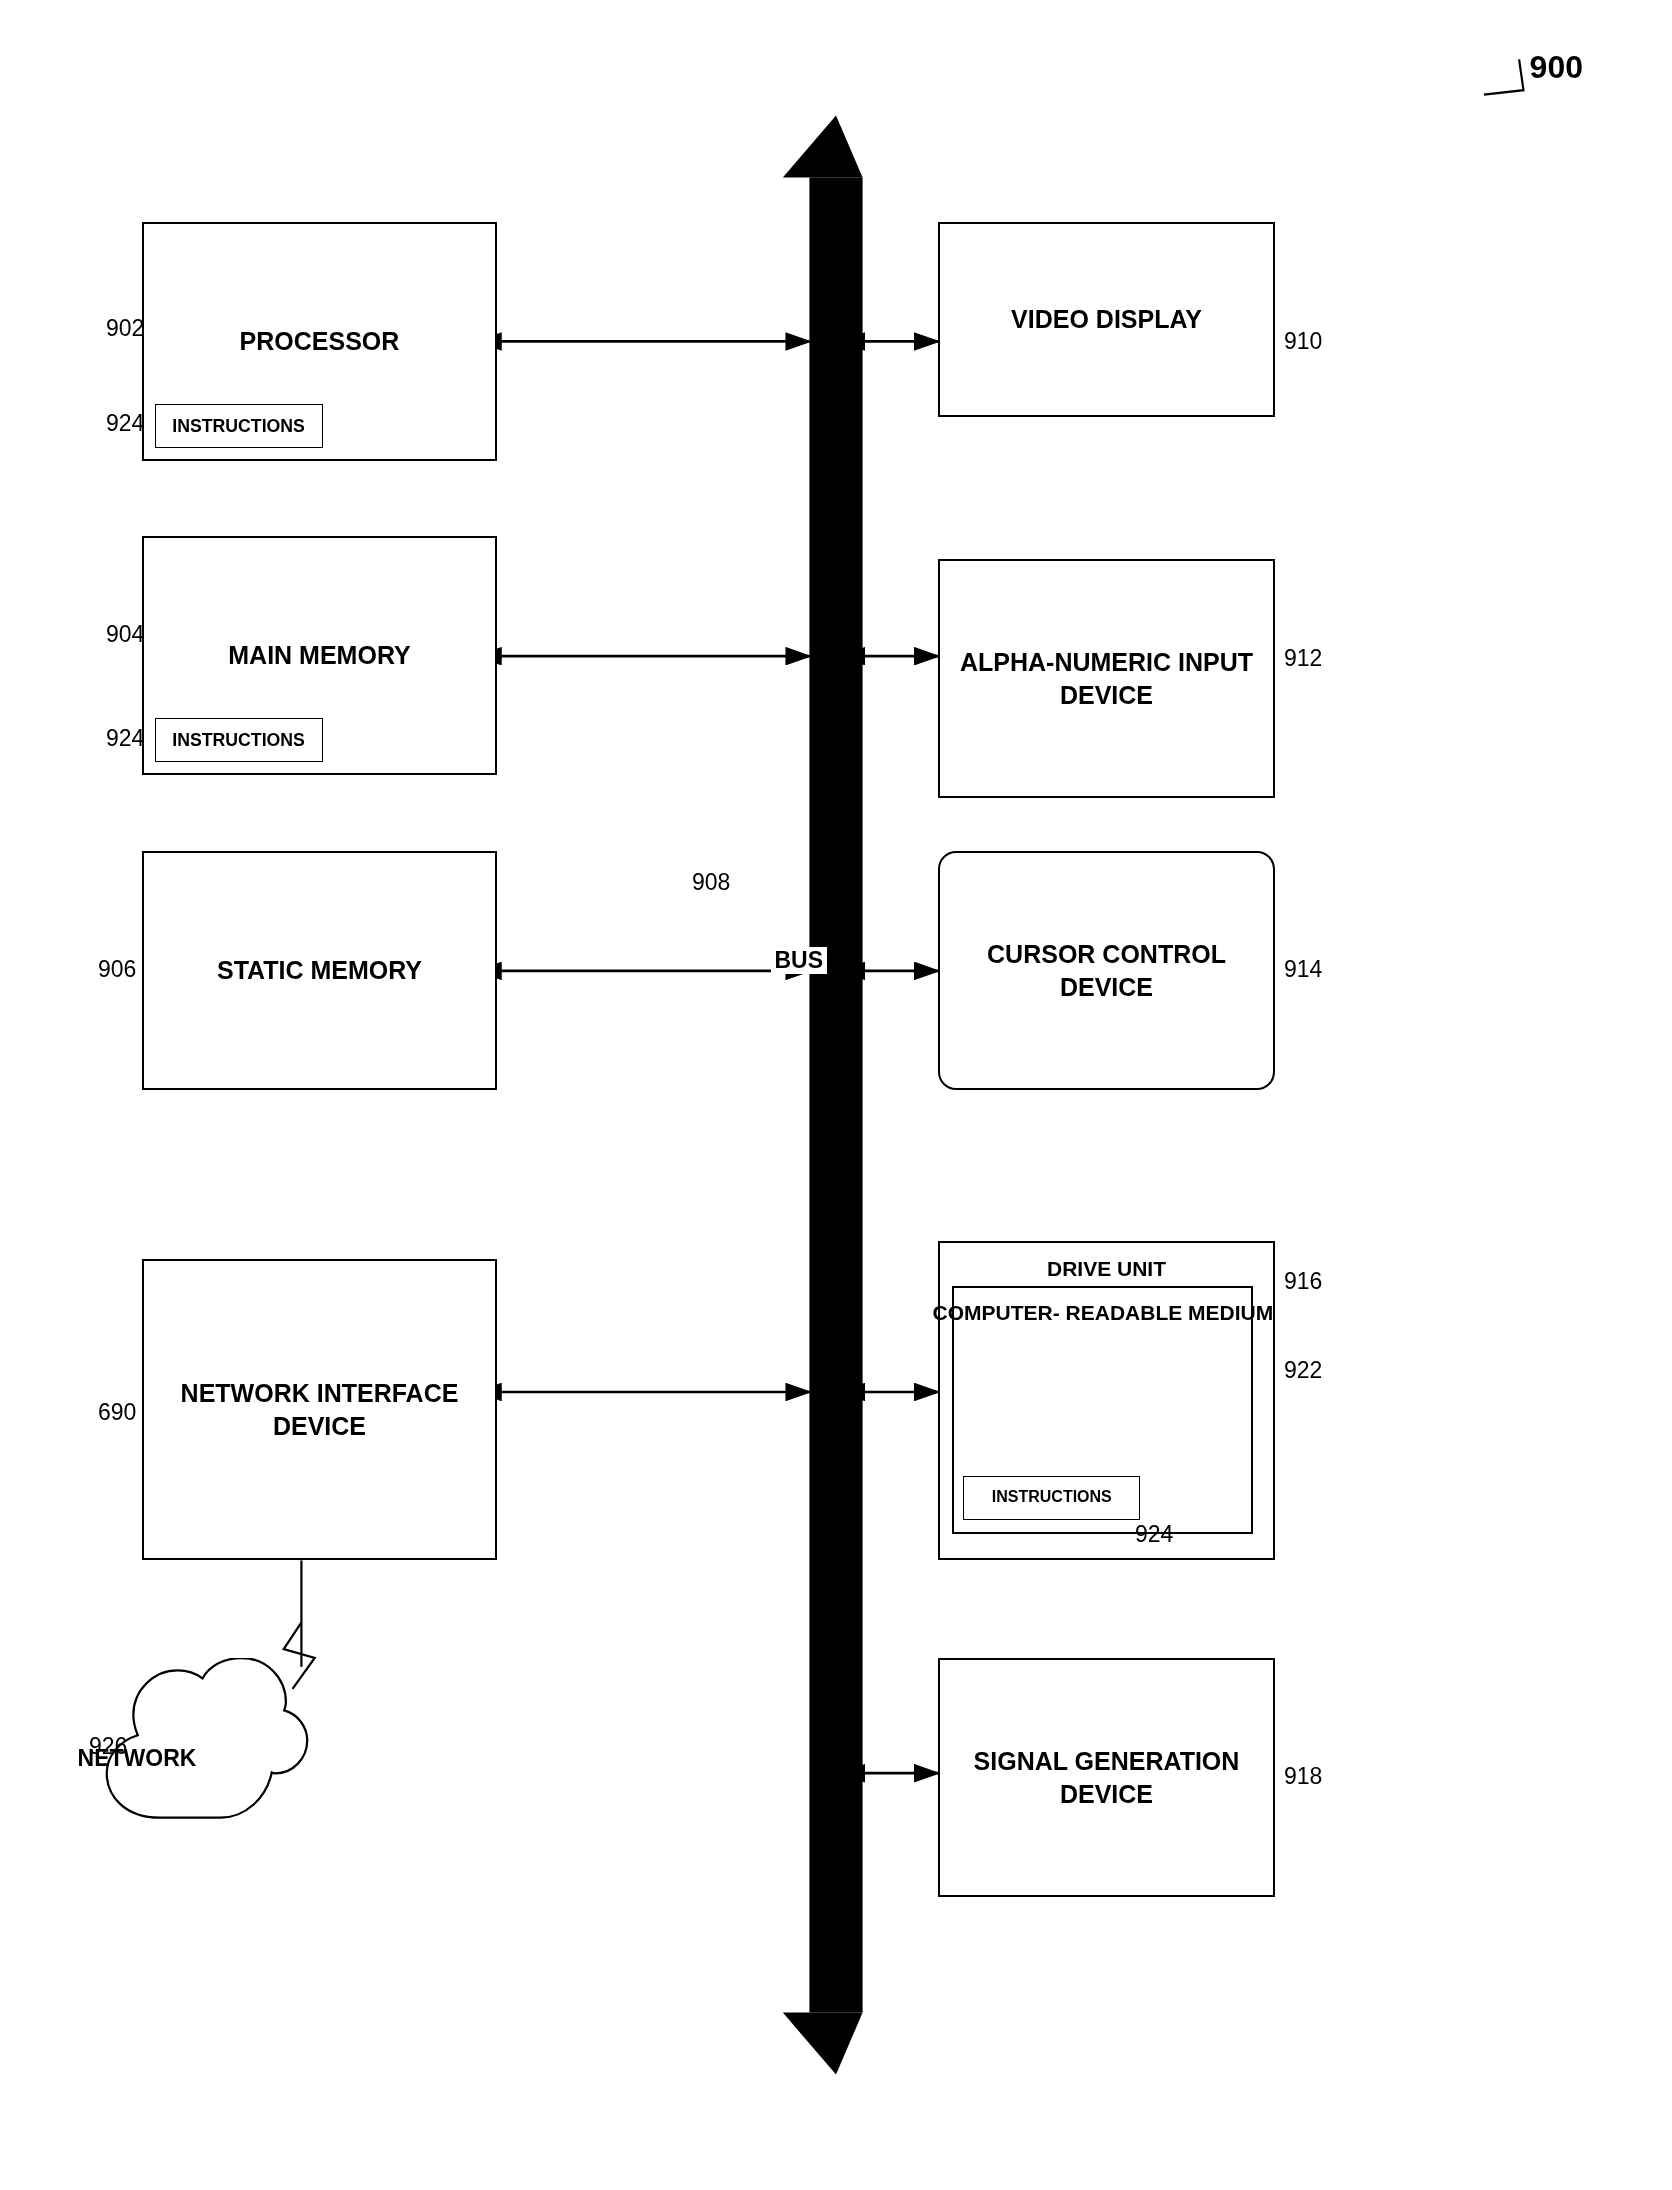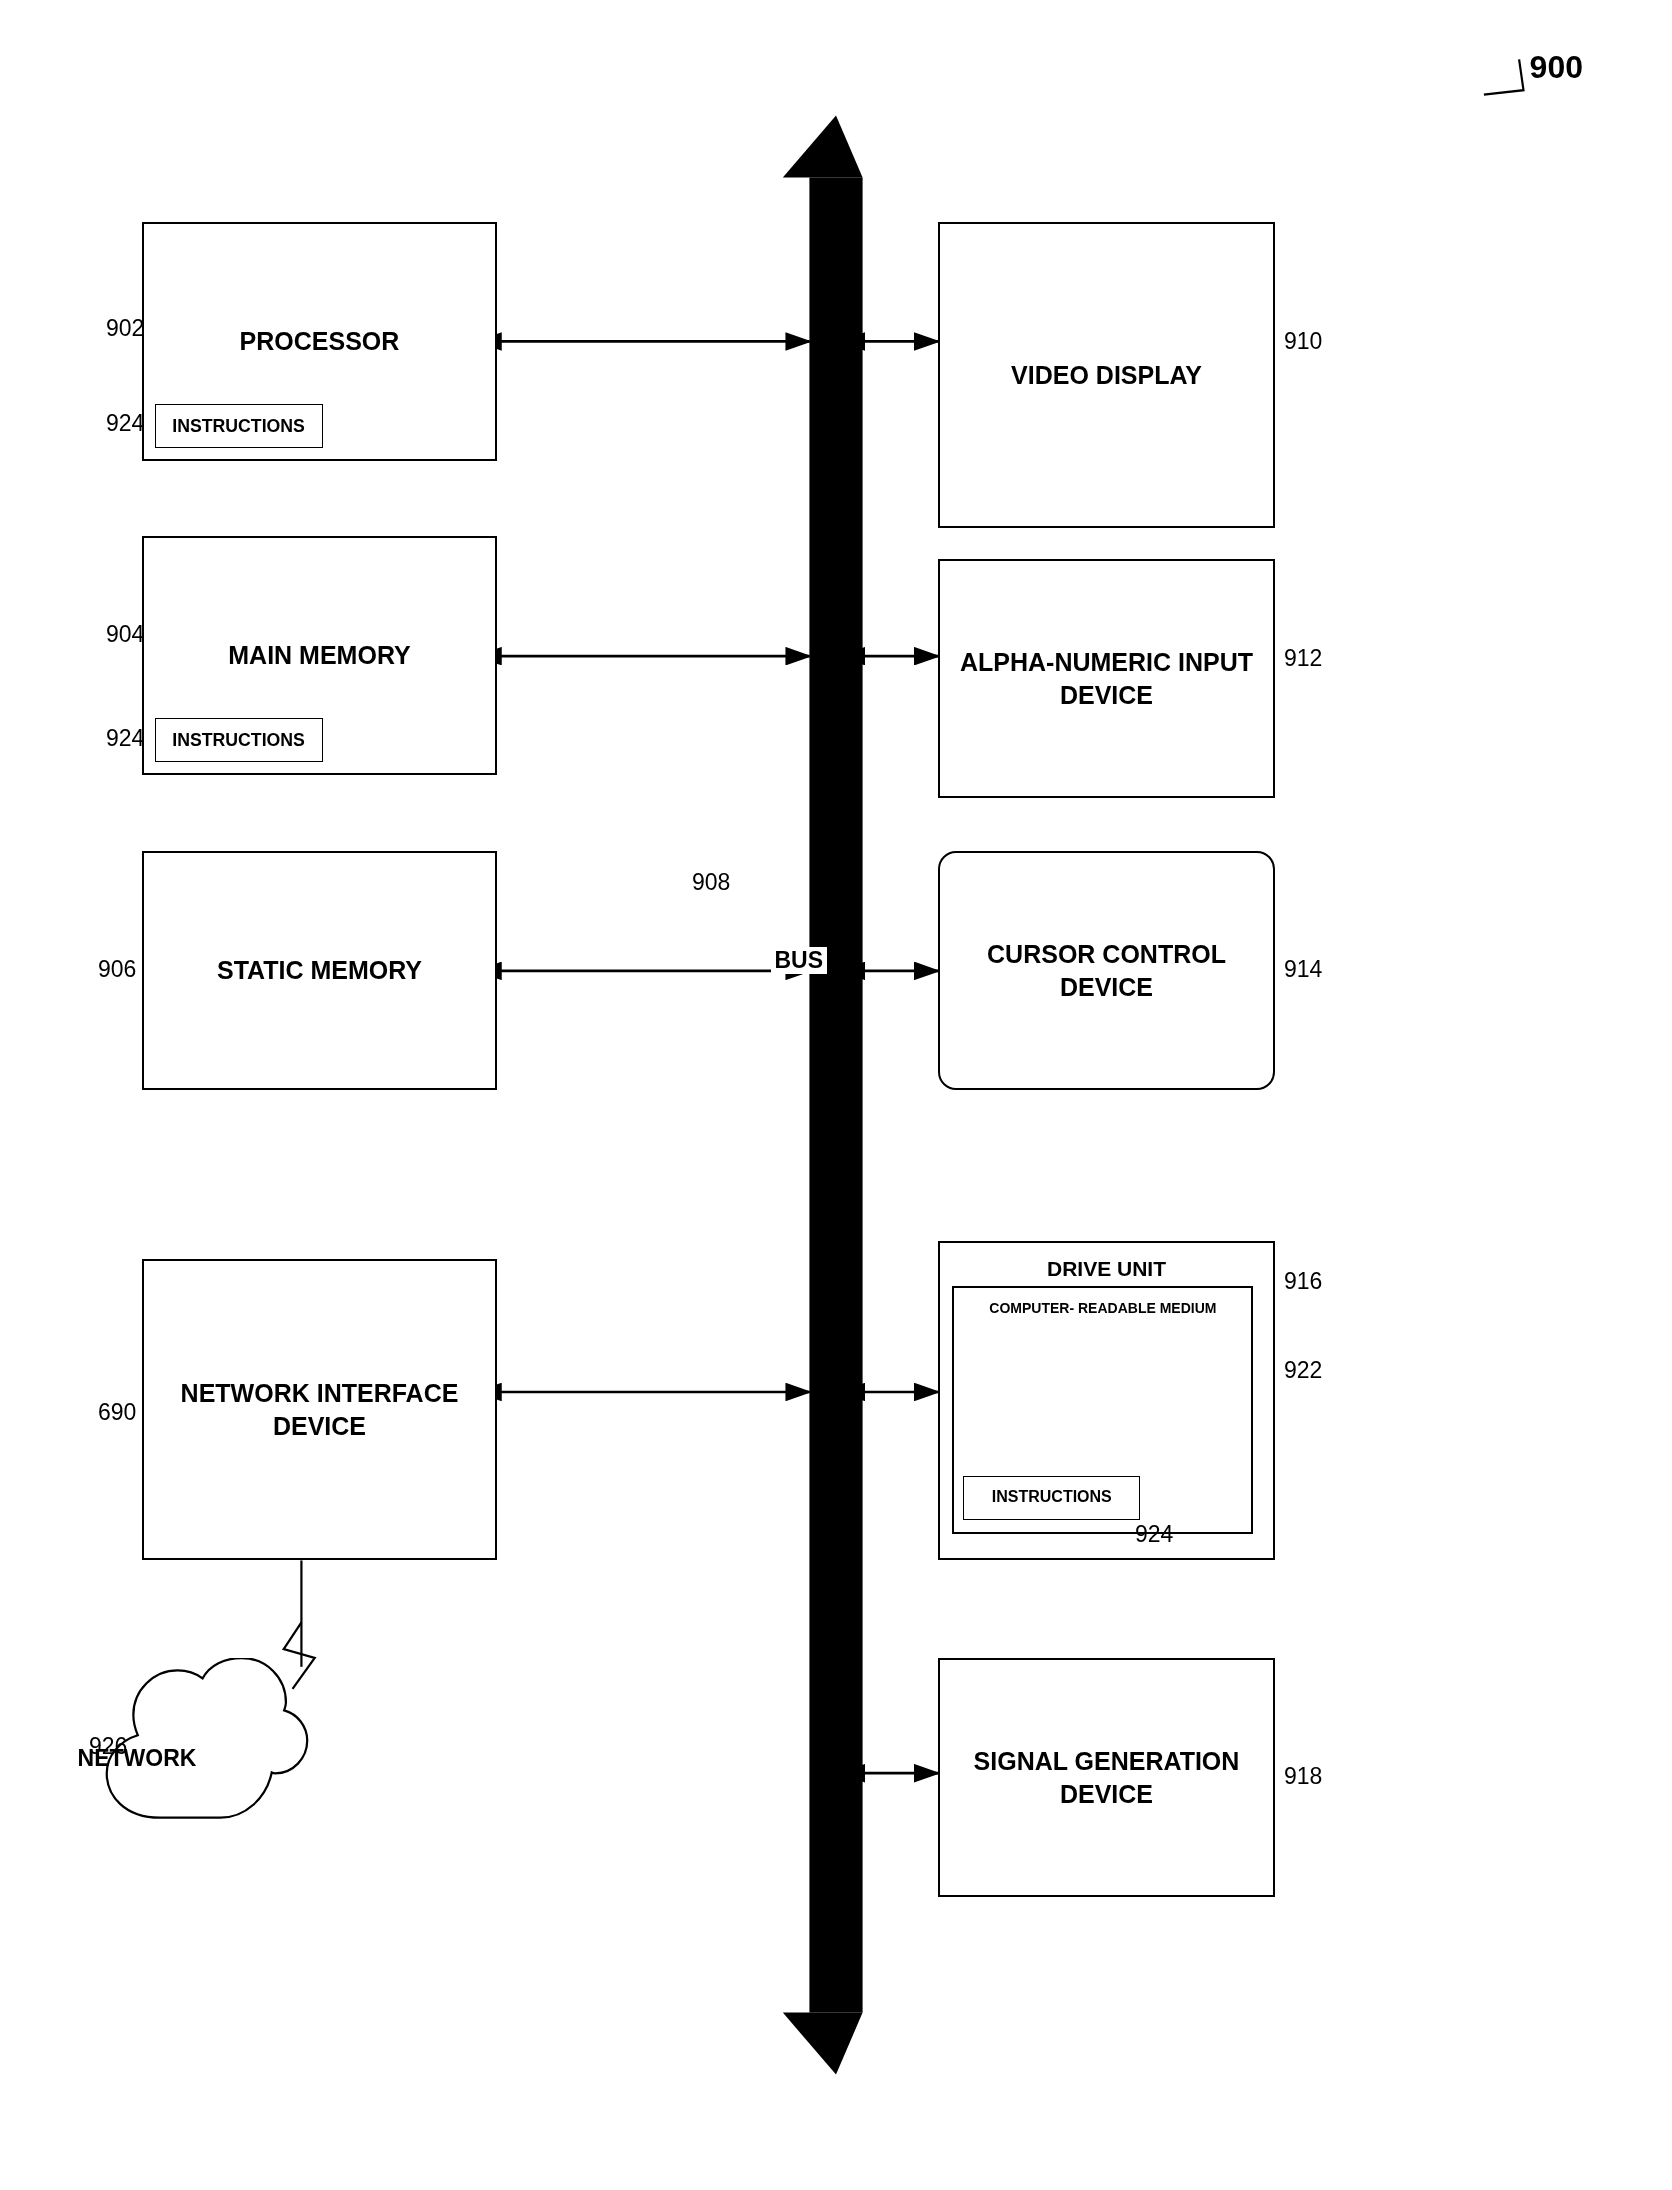--- a/index.html
+++ b/index.html
@@ -172,21 +172,21 @@
   <div class="ref-label" style="left:98px; top:956px;">906</div>
 
   <div class="box" style="left:142px; top:1259px; width:355px; height:301px;">
     <span>NETWORK
 INTERFACE
 DEVICE</span>
   </div>
 
   <div class="ref-label" style="left:98px; top:1399px;">690</div>
 
-  <div class="box" style="left:938px; top:222px; width:337px; height:306px;text-align:center;">
+  <div class="box" style="left:938px; top:222px; width:337px; height:195px;text-align:center;">
     <span>VIDEO
 DISPLAY</span>
   </div>
 
   <div class="ref-label" style="left:1284px; top:328px;">910</div>
 
   <div class="box" style="left:938px; top:536px; width:337px; height:239px;margin-top:23px;">
     <span>ALPHA-NUMERIC
 INPUT DEVICE</span>
   </div>
@@ -198,21 +198,21 @@
 CONTROL
 DEVICE</span>
   </div>
 
   <div class="ref-label" style="left:1284px; top:956px;">914</div>
 
   <div class="box" style="left:938px; top:1241px; width:337px; height:319px; font-size:21px;">
     <span style="position:absolute; top:12.4px; left:50%; transform:translateX(-50%); white-space:nowrap;">DRIVE UNIT</span>
 
     <div class="box" style="position:absolute; left:12.4px; top:43px; width:301px; height:248px; font-size:19.5px; border:2.7px solid #000;">
-      <span style="position:absolute; top:10.6px; left:50%; transform:translateX(-50%); white-space:nowrap; text-align:center; font-size:14px; line-height:1.3;">COMPUTER-
+      <span style="position:absolute; top:10.6px; left:50%; transform:translateX(-50%); white-space:nowrap; text-align:center; font-size:21px; line-height:1.3;">COMPUTER-
 READABLE
 MEDIUM</span>
 
       <div class="box-inner" style="position:absolute; bottom:12.4px; left:8.9px; width:177px; height:44px; font-size:16px; border:1.8px solid #000;">
         <span>INSTRUCTIONS</span>
       </div>
     </div>
   </div>
 
   <div class="ref-label" style="left:1284px; top:1268px;">916</div>

